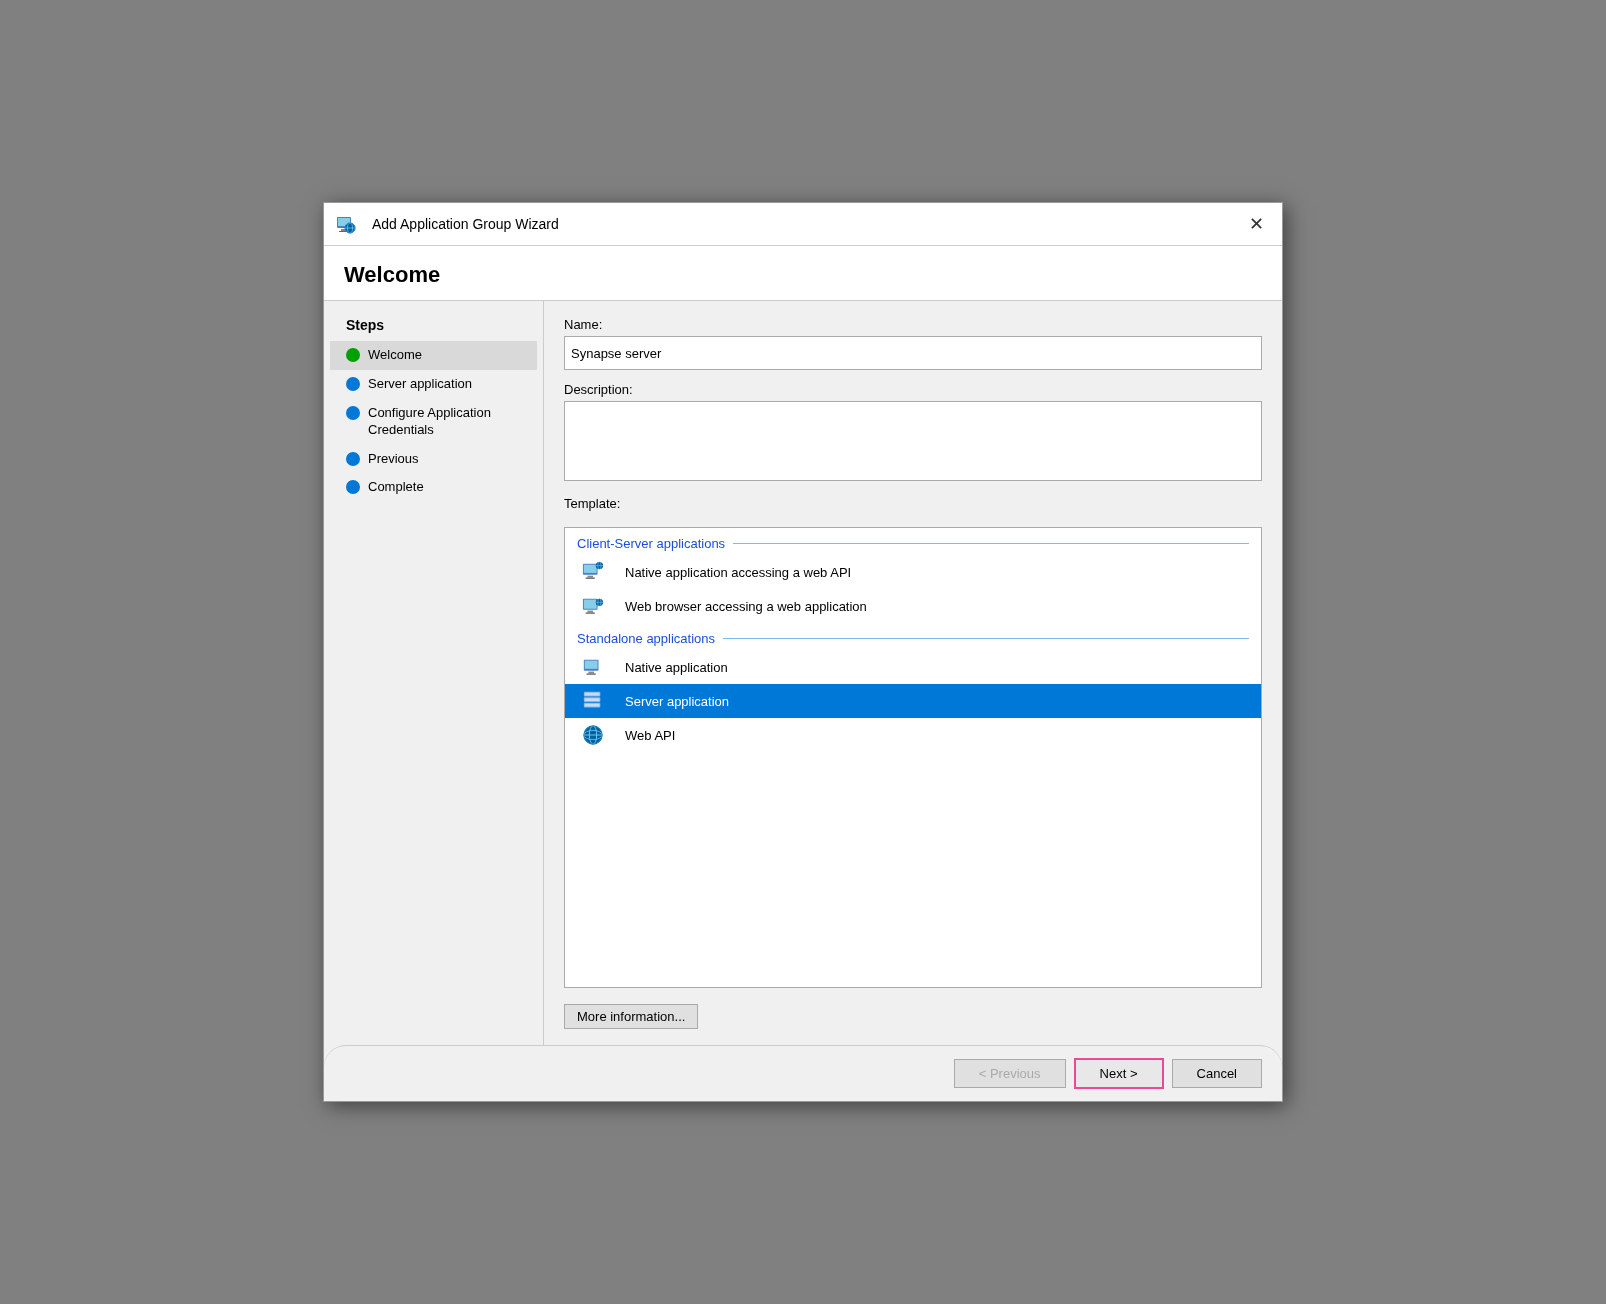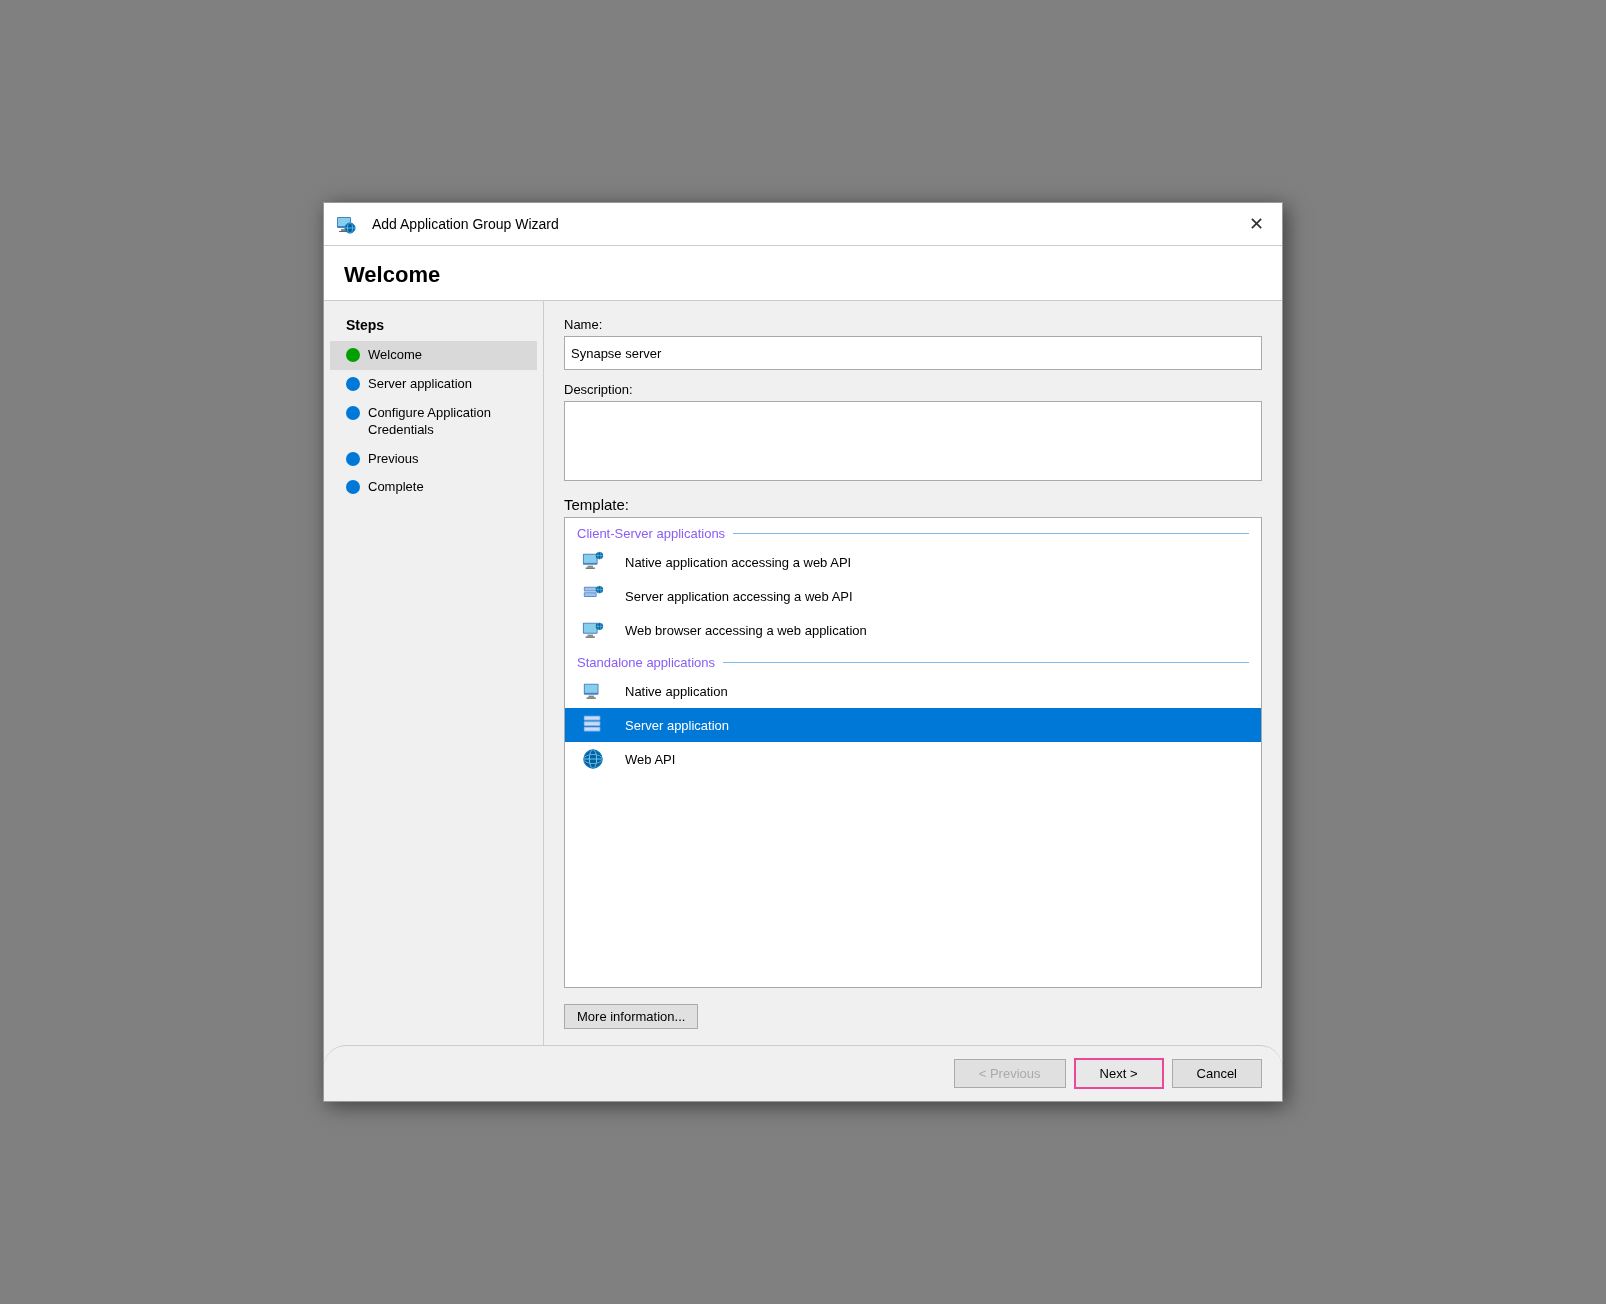--- a/index.html
+++ b/index.html
@@ -123,33 +123,33 @@
     .text-area {
       width: 100%;
       padding: 4px 6px;
       border: 1px solid #aaa;
       background: #fff;
       font-size: 13px;
       height: 80px;
       resize: none;
     }
     .template-section-label {
-      font-size: 15px;
-      margin-bottom: 4px;
+      font-size: 13px;
+      margin-bottom: 16px;
       color: #000;
     }
     .template-box {
       border: 1px solid #aaa;
       background: #fff;
       flex: 1;
       min-height: 380px;
     }
     .template-category {
       padding: 8px 12px 4px 12px;
-      color: #8b5cf6;
+      color: #1d4ed8;
       font-size: 13px;
       font-weight: normal;
       display: flex;
       align-items: center;
       gap: 8px;
     }
     .template-category::after {
       content: '';
       flex: 1;
       height: 1px;
@@ -300,34 +300,20 @@
                 <rect x="6" y="16" width="6" height="2" fill="#888"></rect>
                 <rect x="4" y="18" width="10" height="1.5" fill="#666"></rect>
                 <circle cx="19" cy="5" r="4" fill="#0060a0"></circle>
                 <ellipse cx="19" cy="5" rx="1.8" ry="4" fill="none" stroke="#7ecef4" stroke-width="0.6"></ellipse>
                 <line x1="15" y1="5" x2="23" y2="5" stroke="#7ecef4" stroke-width="0.6"></line>
               </svg>
             </div>
             <span>Native application accessing a web API</span>
           </div>
 
-          <div class="template-item">
-            <div class="template-icon">
-              <svg class="svg-icon" viewBox="0 0 24 24">
-                <rect x="2" y="2" width="14" height="5" rx="1" fill="#5b8fd4"></rect>
-                <rect x="3" y="3" width="12" height="3" fill="#a0c4e8"></rect>
-                <rect x="2" y="8" width="14" height="5" rx="1" fill="#5b8fd4"></rect>
-                <rect x="3" y="9" width="12" height="3" fill="#a0c4e8"></rect>
-                <circle cx="19" cy="5" r="4" fill="#0060a0"></circle>
-                <ellipse cx="19" cy="5" rx="1.8" ry="4" fill="none" stroke="#7ecef4" stroke-width="0.6"></ellipse>
-                <line x1="15" y1="5" x2="23" y2="5" stroke="#7ecef4" stroke-width="0.6"></line>
-              </svg>
-            </div>
-            <span>Server application accessing a web API</span>
-          </div>
 
           <div class="template-item">
             <div class="template-icon">
               <svg class="svg-icon" viewBox="0 0 24 24">
                 <rect x="1" y="4" width="16" height="12" rx="1" fill="#4a7fc1"></rect>
                 <rect x="2" y="5" width="14" height="10" fill="#87ceeb"></rect>
                 <rect x="6" y="17" width="6" height="2" fill="#888"></rect>
                 <rect x="4" y="19" width="10" height="1.5" fill="#666"></rect>
                 <circle cx="19" cy="8" r="4" fill="#0060a0"></circle>
                 <ellipse cx="19" cy="8" rx="1.8" ry="4" fill="none" stroke="#7ecef4" stroke-width="0.6"></ellipse>

